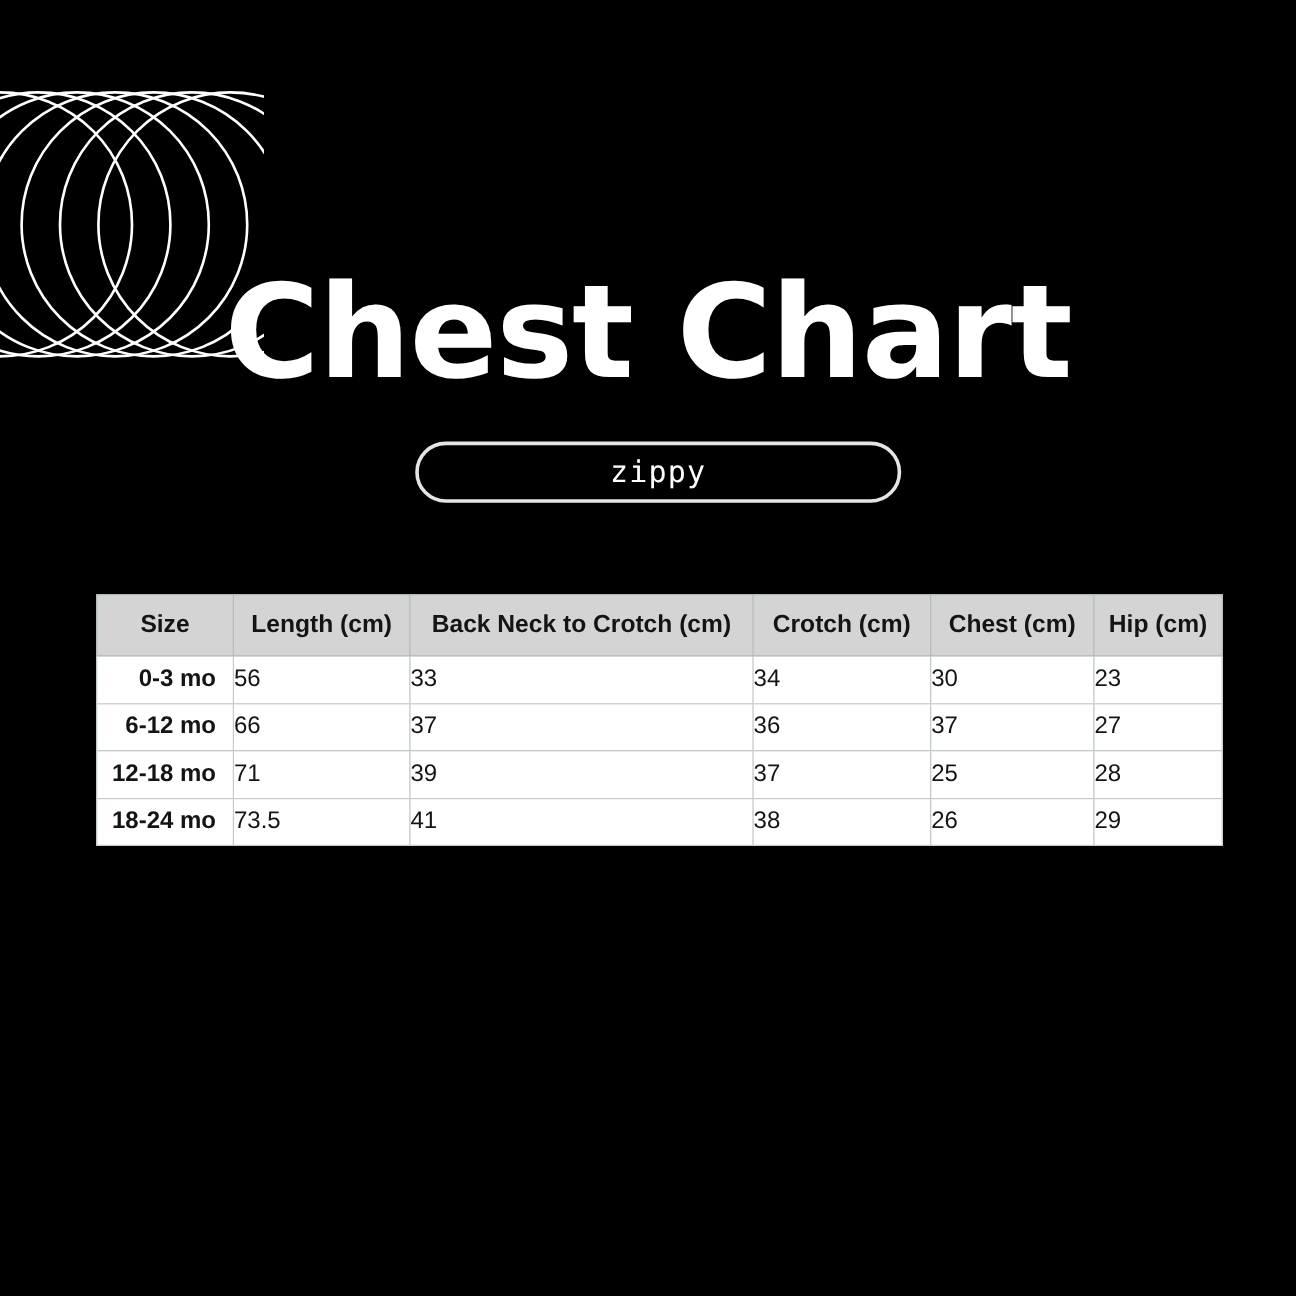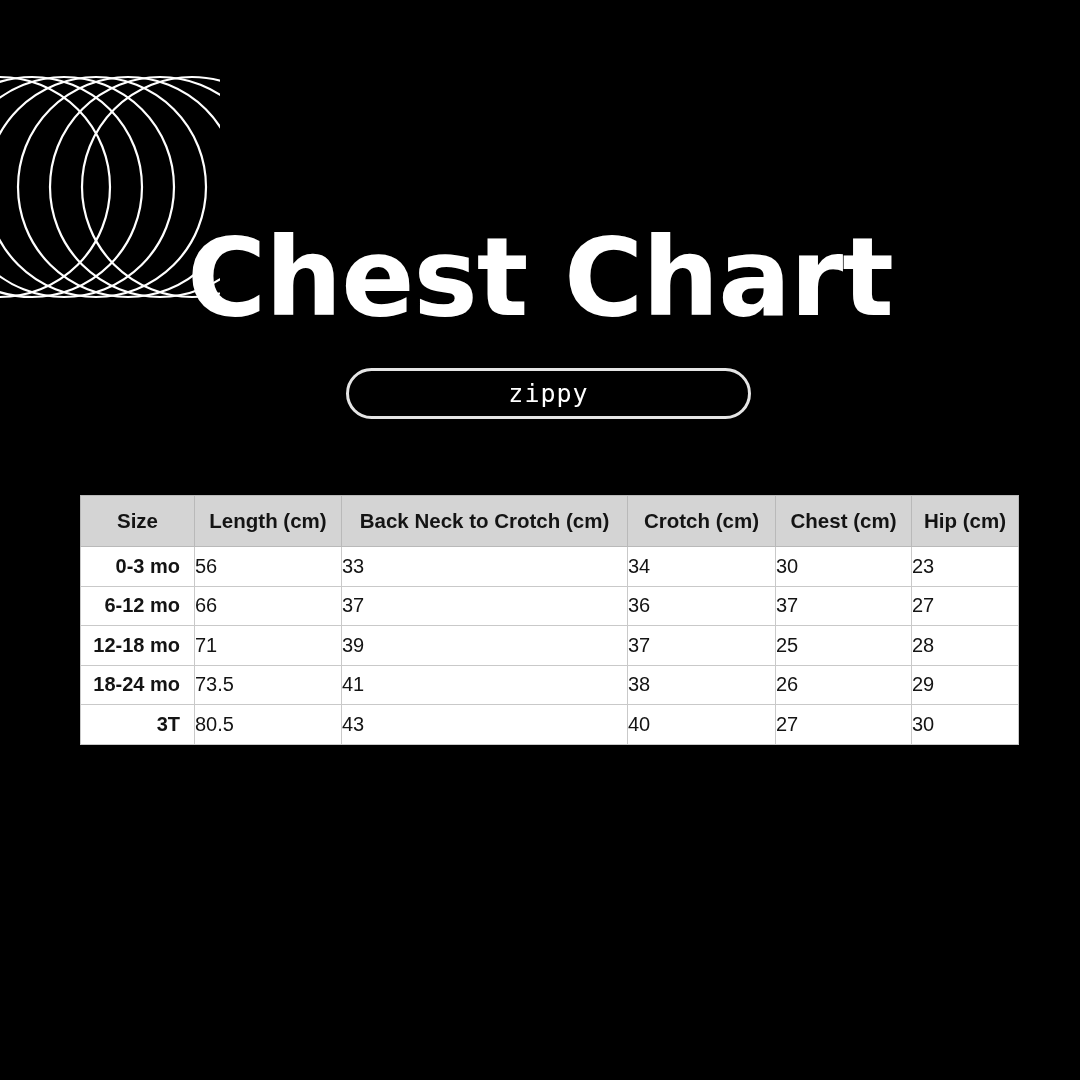--- a/index.html
+++ b/index.html
@@ -181,25 +181,17 @@
           <td>28</td>
         </tr>
         <tr>
           <td class="size-cell">18-24 mo</td>
           <td>73.5</td>
           <td>41</td>
           <td>38</td>
           <td>26</td>
           <td>29</td>
         </tr>
-        <tr>
-          <td class="size-cell">3T</td>
-          <td>80.5</td>
-          <td>43</td>
-          <td>40</td>
-          <td>27</td>
-          <td>30</td>
-        </tr>
       </tbody>
     </table>
   </div>
 
 </div>
 
 </body></html>

